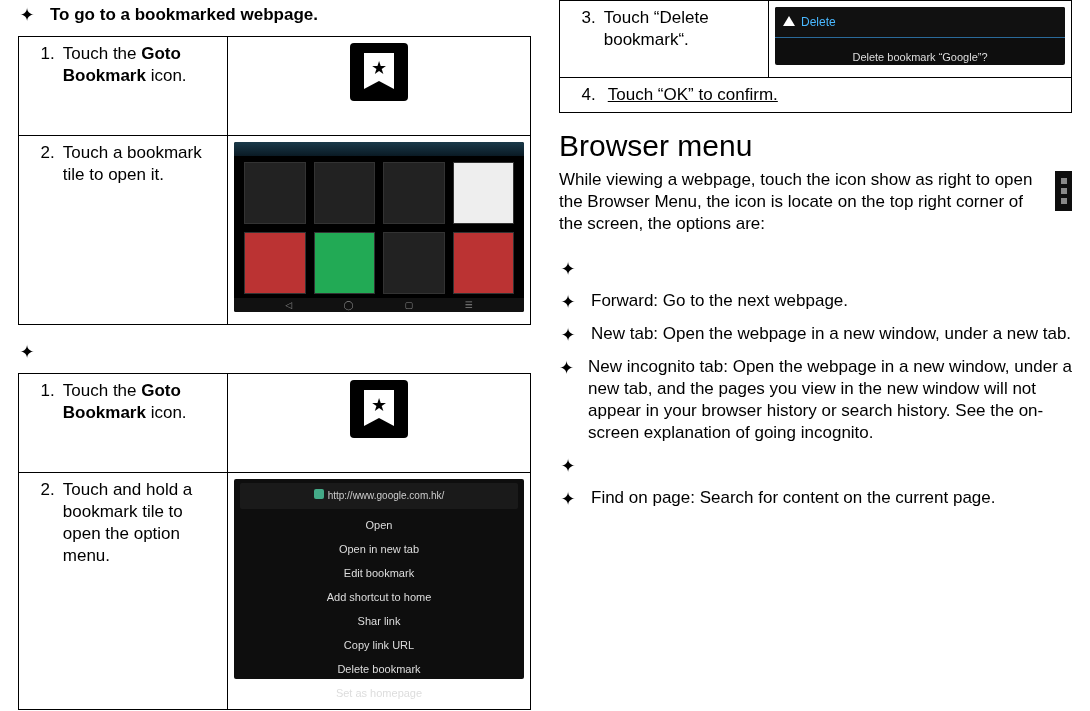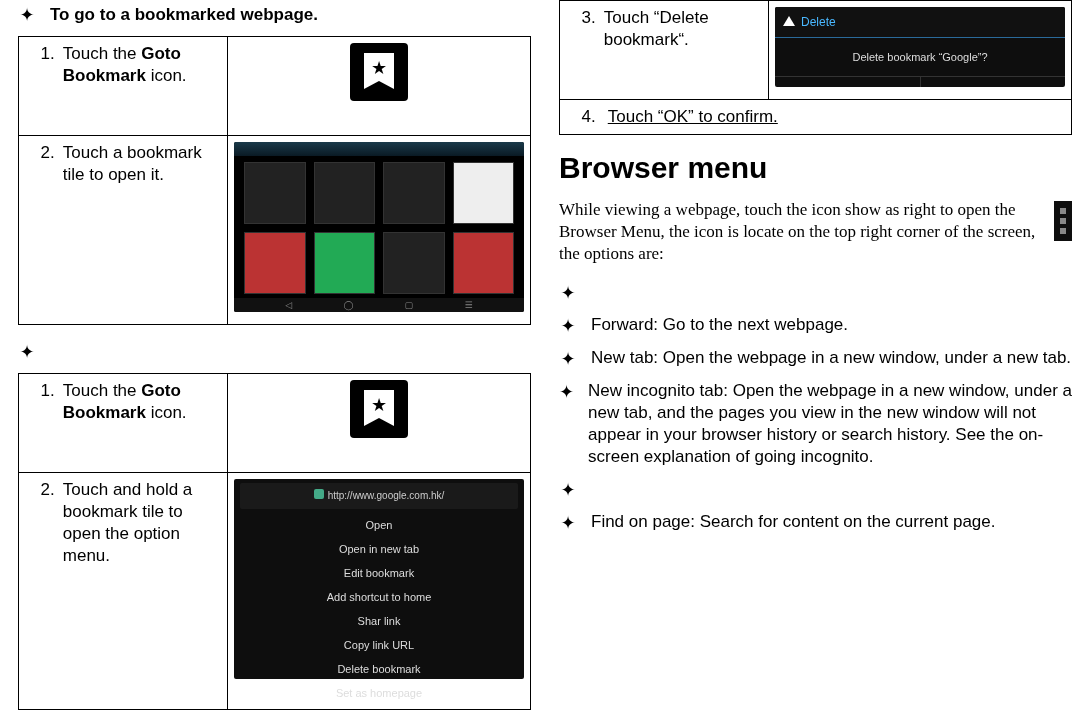--- a/index.html
+++ b/index.html
@@ -8,22 +8,22 @@
   .col{flex:1;min-width:0;}
   .star-line{display:flex;align-items:flex-start;gap:14px;margin:4px 0 10px 0;}
   .star-line .star{font-size:18px;line-height:22px;width:18px;text-align:center;}
   .star-line .txt{font-size:17px;line-height:22px;font-weight:bold;}
   .step-table{width:100%;border-collapse:collapse;margin-bottom:16px;}
   .step-table td{border:1px solid #000;vertical-align:top;padding:6px 8px;font-size:17px;line-height:22px;}
   .step-table td.num{width:30px;text-align:right;padding-right:4px;}
   .step-table td.txt{width:168px;padding-left:4px;}
   .step-table td.img{text-align:center;padding:6px;}
   .step-table td.merge{padding:6px 8px;}
-  .big-heading{font-size:30px;font-weight:bold;margin:10px 0 14px 0;}
-  .para-wrap{display:flex;gap:12px;align-items:flex-start;margin-bottom:16px;font-family:Liberation Serif, serif;}
+  .big-heading{font-size:30px;font-weight:normal;margin:10px 0 6px 0;}
+  .para-wrap{display:flex;gap:12px;align-items:flex-start;margin-bottom:22px;}
   .para{font-size:17px;line-height:22px;}
   .menu-list{margin-top:4px;}
   .menu-list .item{display:flex;align-items:flex-start;gap:14px;margin:10px 0;}
   .menu-list .item .star{font-size:18px;line-height:22px;width:18px;text-align:center;padding-top:1px;}
   .menu-list .item .body{font-size:17px;line-height:22px;}
   b{font-weight:bold;}
 
   
   .thumb-bookmark{display:inline-block;width:58px;height:58px;background:#000;border-radius:4px;position:relative;}
   .thumb-bookmark::before{content:"";position:absolute;top:10px;left:14px;width:30px;height:36px;background:#fff;clip-path:polygon(0 0,100% 0,100% 100%,50% 78%,0 100%);}
@@ -35,21 +35,21 @@
   .thumb-tiles .cell{background:#222;border:1px solid #333;}
   .thumb-tiles .cell.b{background:#b33;}
   .thumb-tiles .cell.c{background:#2a5;}
   .thumb-tiles .cell.w{background:#eee;}
   .thumb-tiles .navbar{position:absolute;left:0;right:0;bottom:0;height:14px;background:#111;display:flex;justify-content:space-evenly;align-items:center;font-size:9px;color:#888;}
 
   .thumb-ctx{display:inline-block;width:290px;height:200px;background:#0e0e0e;border-radius:2px;box-sizing:border-box;padding:4px 6px;color:#ddd;font-size:11px;line-height:22px;}
   .thumb-ctx .url{background:#1a1a1a;border-radius:2px;padding:2px 6px;margin-bottom:4px;font-size:10px;color:#ccc;}
   .thumb-ctx .opt{padding:1px 4px;}
 
-  .thumb-delete{display:inline-block;width:290px;height:80px;background:#0e0e0e;border-radius:2px;box-sizing:border-box;color:#ddd;overflow:hidden;}
+  .thumb-delete{display:inline-block;width:290px;height:58px;background:#0e0e0e;border-radius:2px;box-sizing:border-box;color:#ddd;overflow:hidden;}
   .thumb-delete .hdr{display:flex;align-items:center;gap:6px;background:#111;padding:4px 8px;font-size:12px;color:#4ab8ff;border-bottom:1px solid #2a6a9a;}
   .thumb-delete .hdr .tri{width:0;height:0;border-left:6px solid transparent;border-right:6px solid transparent;border-bottom:10px solid #fff;transform:translateY(-1px);}
   .thumb-delete .msg{font-size:11px;padding:8px 10px;color:#ddd;}
   .thumb-delete .btns{display:flex;border-top:1px solid #333;}
   .thumb-delete .btns div{flex:1;text-align:center;font-size:11px;padding:4px 0;color:#ccc;border-right:1px solid #333;}
   .thumb-delete .btns div:last-child{border-right:none;}
 
   .menu-icon{width:40px;height:40px;background:#0e0e0e;display:flex;flex-direction:column;align-items:center;justify-content:center;gap:4px;margin-top:2px;}
   .menu-icon span{width:6px;height:6px;background:#888;}
 </style>

